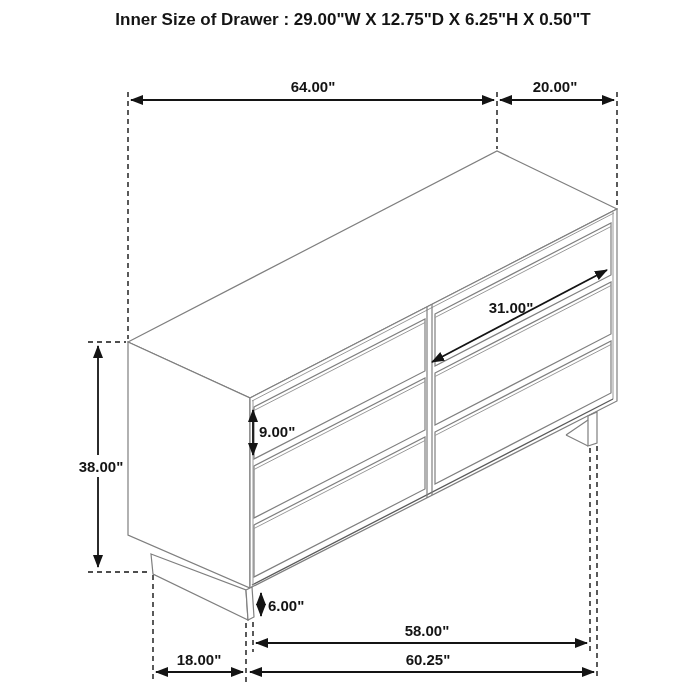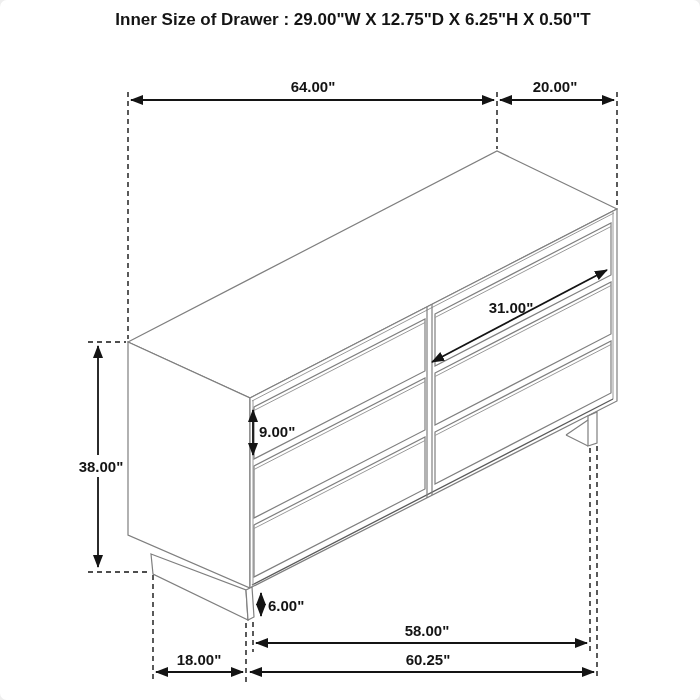--- a/index.html
+++ b/index.html
@@ -8,21 +8,20 @@
     --furniture-line-dark:#5a5a5a;
     --furniture-line-light:#9a9a9a;
     --dimension-line:#141414;
     --text:#141414;
   }
   html,body{margin:0;padding:0;background:#eee;}
   .stage{
     position:relative;width:700px;height:700px;margin:0 auto;
     background:var(--background);
     font-family:"Liberation Sans",sans-serif;
-    border-radius:7px;
   }
   svg{display:block;}
   .furn{stroke:var(--furniture-line);stroke-width:1.2;fill:none;}
   .furn-fill{stroke:var(--furniture-line);stroke-width:1.2;fill:#ffffff;}
   .furn-dark{stroke:var(--furniture-line-dark);stroke-width:1.3;fill:none;}
   .lip{stroke:var(--furniture-line-light);stroke-width:1;fill:none;}
   .dash{stroke:var(--dimension-line);stroke-width:1.4;fill:none;stroke-dasharray:5 4;}
   .dim{stroke:var(--dimension-line);stroke-width:1.8;fill:none;}
   .dlabel{
     fill:var(--text);font-weight:bold;font-size:15px;

